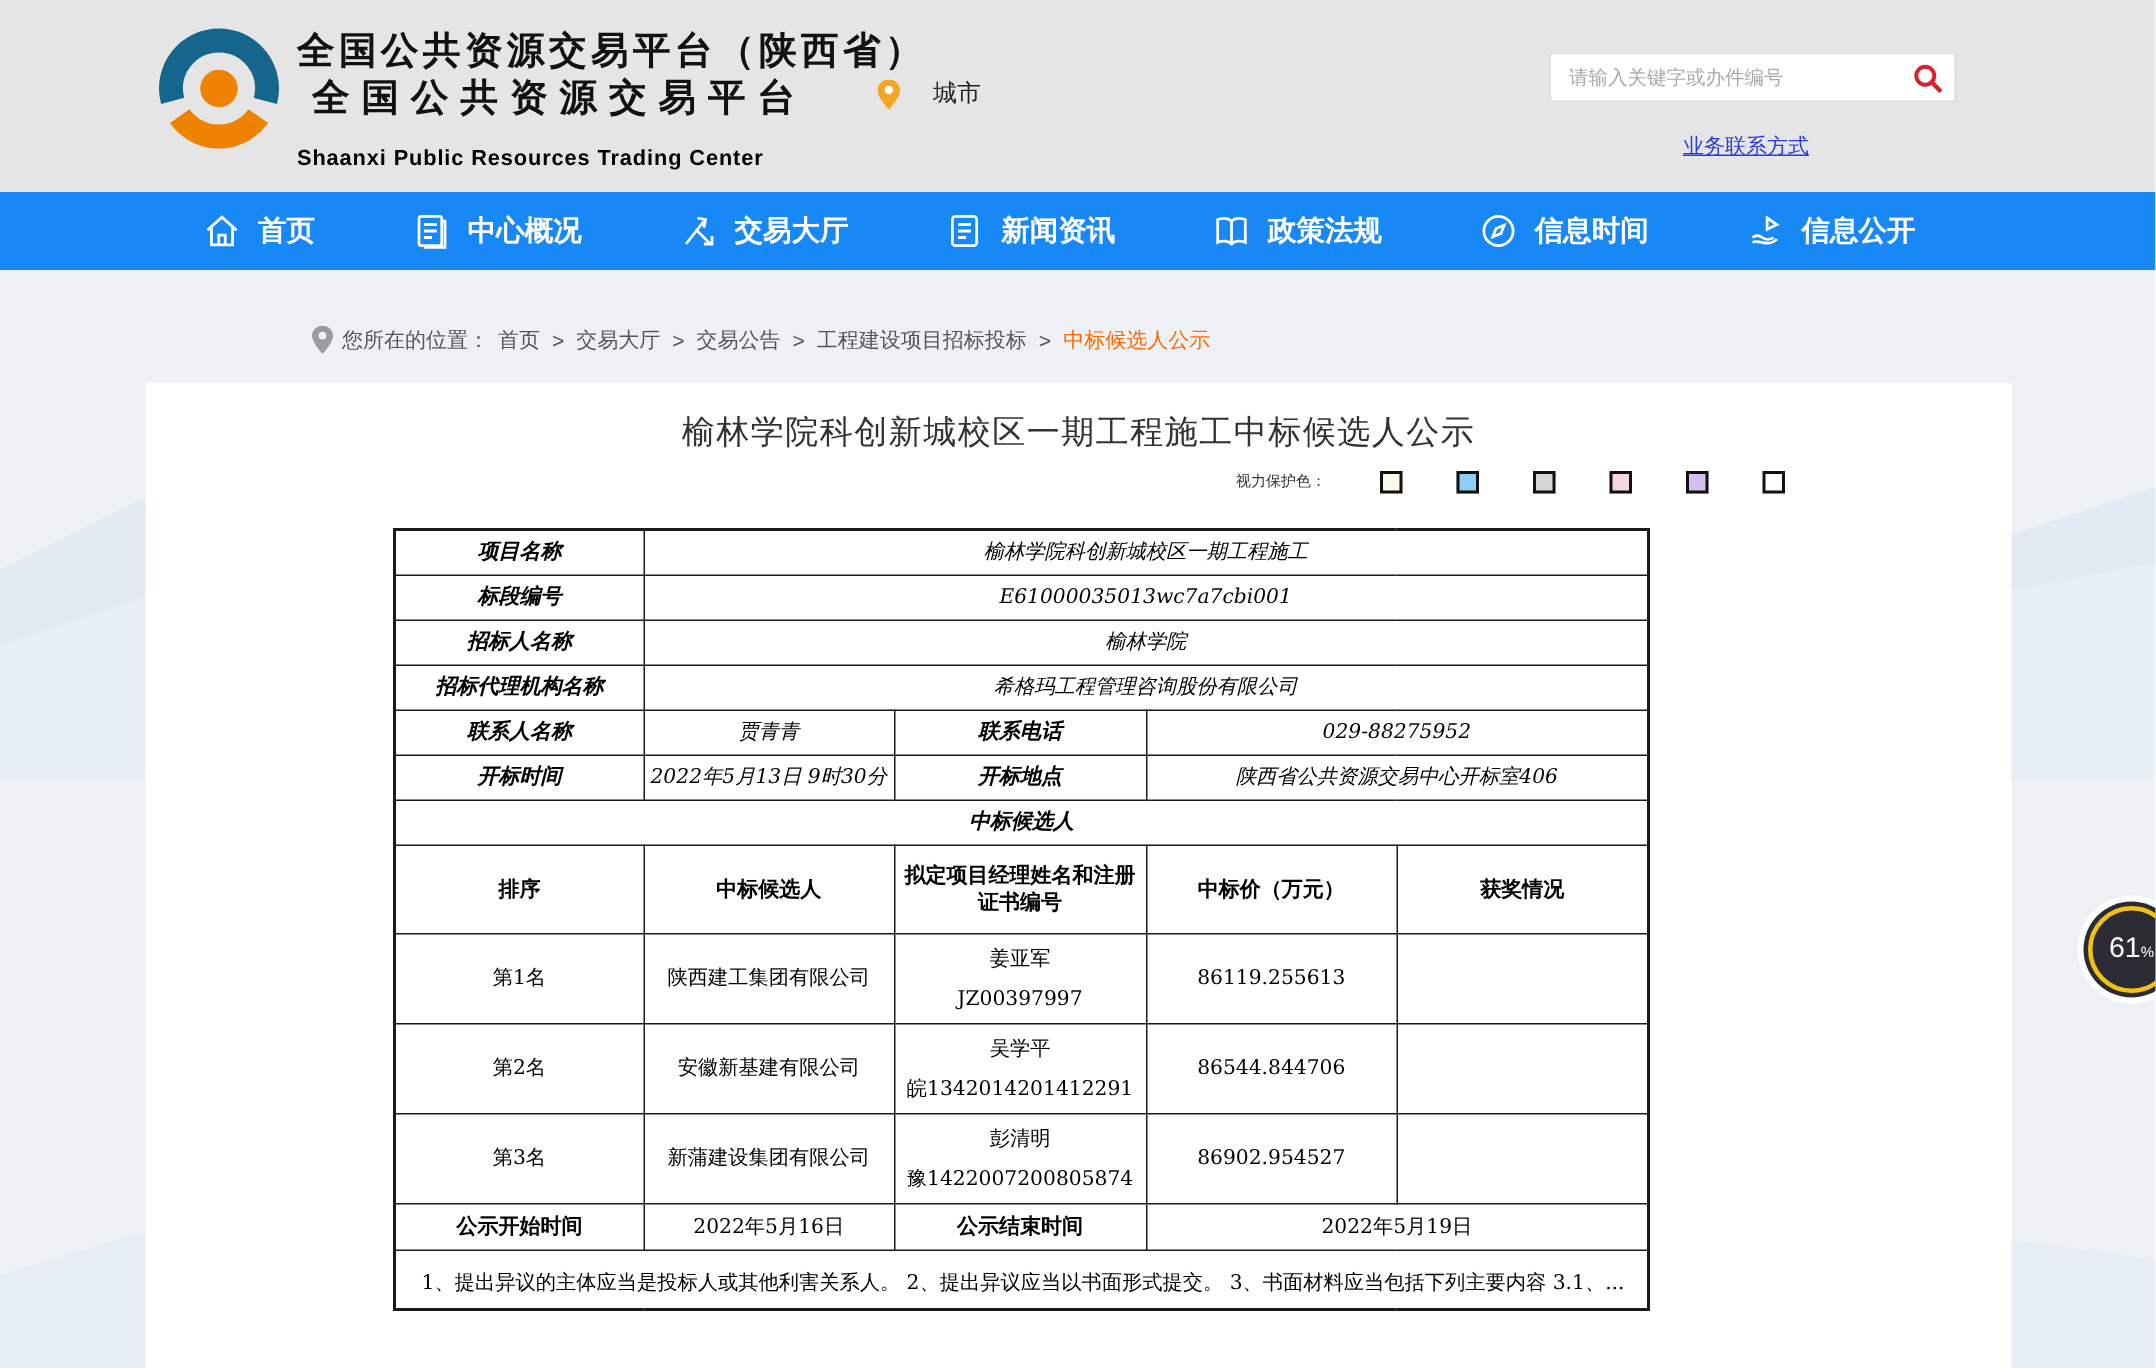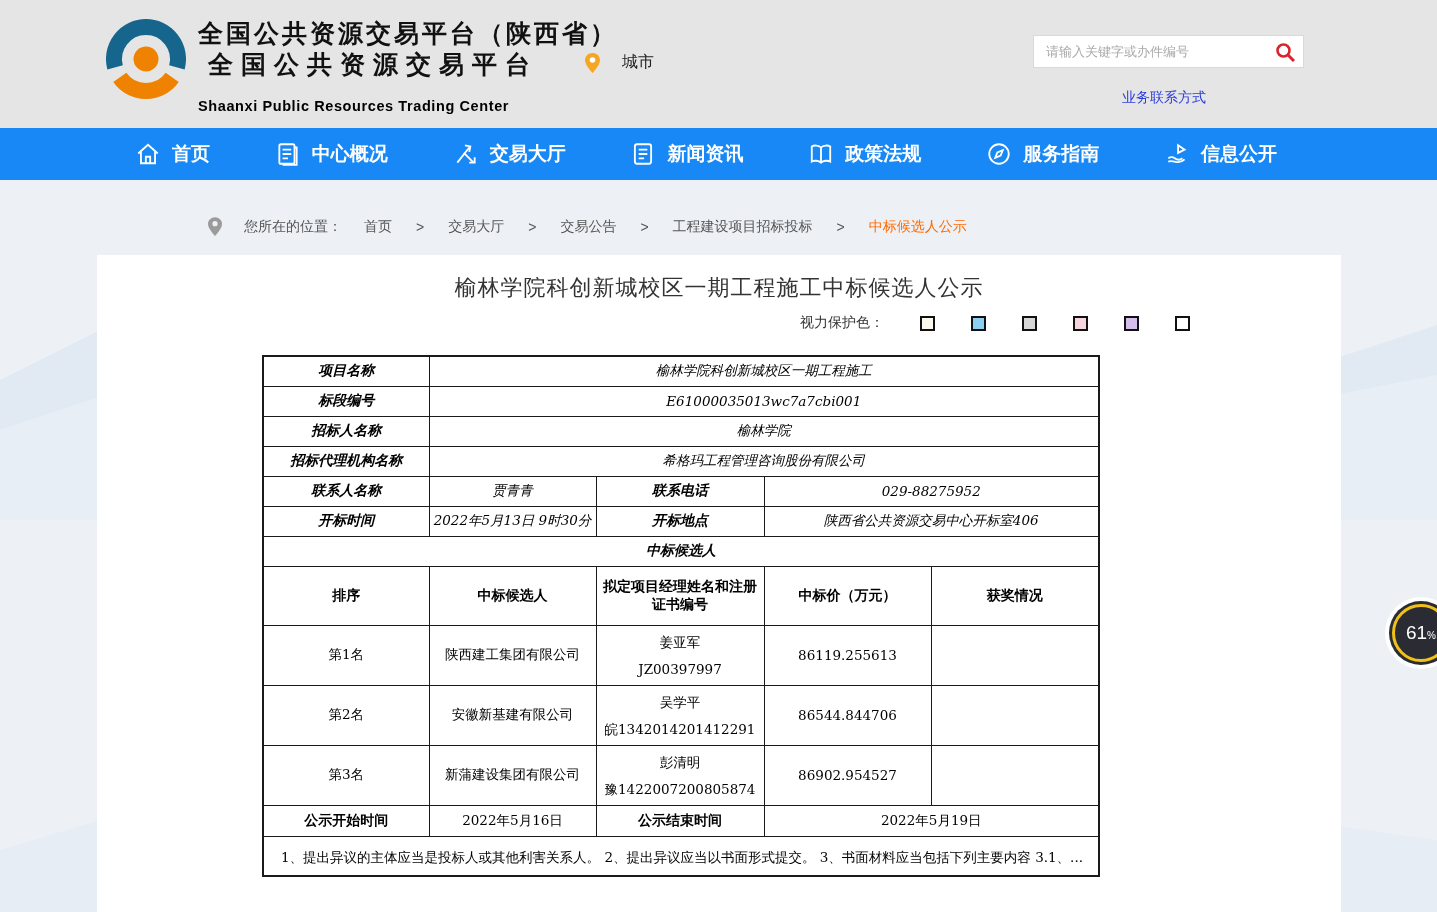--- a/index.html
+++ b/index.html
@@ -11,56 +11,56 @@
   .logo-wrap { position:absolute; left:100px; top:13px; width:92px; height:94px; cursor:pointer; }
   .brand { position:absolute; left:198px; top:18px; font-family:"DejaVu Serif", serif; color:#111; }
   .brand .l1 { font-size:25px; font-weight:bold; letter-spacing:3px; line-height:31px; }
   .brand .l2 { font-size:25px; font-weight:bold; letter-spacing:8px; line-height:31px; padding-left:10px; }
   .brand .en { font-family:"Liberation Sans", sans-serif; font-size:14.5px; font-weight:bold; letter-spacing:.6px; color:#000; margin-top:18px; }
   .city { position:absolute; left:585px; top:52px; display:flex; align-items:center; gap:22px; font-size:16px; color:#222; cursor:pointer; }
   .searchbox { position:absolute; left:1033px; top:35px; width:271px; height:33px; border:1px solid #d9d9d9; background:#fff; display:flex; align-items:center; }
   .searchbox input { flex:1; border:none; outline:none; font-size:13px; color:#333; padding:0 8px 0 12px; font-family:"Liberation Sans", sans-serif; }
   .searchbox input::placeholder { color:#a9a9a9; }
   .search-btn { width:36px; height:100%; display:flex; align-items:center; justify-content:center; cursor:pointer; }
-  .contact-link { position:absolute; left:1122px; top:89px; font-size:14px; color:#2a3cdc; cursor:pointer;text-align:right; }
+  .contact-link { position:absolute; left:1122px; top:89px; font-size:14px; color:#2a3cdc; text-decoration:underline; cursor:pointer;text-align:right; }
 
   
   .nav { position:absolute; top:128px; left:0; width:1437px; height:52px; background:#1788f5; z-index:3;
     display:flex; align-items:center; justify-content:space-between; padding:0 160px 0 135px; }
   .nav-item { display:flex; align-items:center; gap:11px; color:#fff; font-size:19px; font-weight:bold; cursor:pointer; white-space:nowrap; }
   .nav-item svg { display:block; }
 
   
   .content { position:absolute; top:180px; left:0; width:1437px; height:732px; background:#edf1f6; z-index:1; }
   .mountains { position:absolute; top:20px; left:0; width:1437px; height:320px; opacity:.75; }
   .mountains2 { position:absolute; top:560px; left:0; width:1437px; height:180px; opacity:.6; }
 
   
-  .breadcrumb { position:absolute; top:37px; left:208px; display:flex; align-items:center; gap:22px; font-size:14px; color:#555; z-index:2; }
+  .breadcrumb { position:absolute; top:37px; left:208px; display:flex; align-items:center; gap:6px; font-size:14px; color:#555; z-index:2; }
   .breadcrumb .seg { cursor:pointer; }
   .breadcrumb .sep { color:#555; margin:0 2px; }
   .breadcrumb .current { color:#ff6a00; }
 
   
   .card { position:absolute; top:75px; left:97px; width:1244px; height:784px; background:#fff; overflow:hidden; z-index:2; }
   .article-title { margin-top:18px; text-align:center; font-size:22px; color:#333; letter-spacing:1px; }
   .meta-bar { position:relative; margin:23px 0 0 115px; width:998px; height:26px; background:#f1f1f1;
     display:flex; align-items:center; justify-content:center; gap:6px; font-size:12px; color:#7d7d7d; }
   .meta-bar .seg { white-space:nowrap; }
   .meta-bar .clickable { cursor:pointer; }
   .share-icons { position:absolute; right:102px; top:4px; display:flex; gap:6px; }
   .sicon { width:18px; height:18px; border-radius:3px; position:relative; cursor:pointer; }
   .sicon.weibo { background:#fff; border:1px solid #e6162d; }
   .sicon.weibo::after { content:""; position:absolute; left:3px; top:6px; width:9px; height:7px; border-radius:50%; background:#e6162d; }
   .sicon.weibo::before { content:""; position:absolute; right:2px; top:2px; width:6px; height:6px; border-radius:50%; border:2px solid #f08519; border-left-color:transparent; border-bottom-color:transparent; }
   .sicon.wechat { background:#2aae35; }
   .sicon.wechat::after { content:""; position:absolute; left:3px; top:5px; width:7px; height:6px; border-radius:50%; background:#fff; }
   .sicon.wechat::before { content:""; position:absolute; right:3px; top:8px; width:5px; height:5px; border-radius:50%; background:#fff; }
 
-  .eye-row { margin-top:11px; display:flex; justify-content:flex-end; align-items:center; padding-right:151px; font-size:14px; color:#333;gap:28px; }
+  .eye-row { margin-top:11px; display:flex; justify-content:flex-end; align-items:flex-start; padding-right:151px; font-size:10px; color:#333;gap:28px; }
   .eye-sq { width:15px; height:15px; border:2px solid #111; margin-left:8px; cursor:pointer; }
 
   
   table.main { margin:23px 0 0 165px; width:836px; border-collapse:collapse; table-layout:fixed; border:2px solid #1a1a1a; }
   table.main th, table.main td { border:1px solid #1a1a1a; text-align:center; vertical-align:middle; overflow:hidden; }
   table.main th { font-size:14px; font-weight:bold; color:#000; font-family:"Liberation Sans", sans-serif; }
   table.main td { font-size:13.5px; color:#000; font-family:"DejaVu Serif", serif; }
   tr.r30 { height:30px;font-style:italic; } tr.r59 { height:59px; } tr.r60 { height:60px; } tr.r31 { height:31px;margin-top:47px; }
   .two-line div { line-height:18px; }
   .two-line .line2 { margin-top:9px; }
@@ -146,21 +146,21 @@
       <path d="M12 6 C10 3.8 5.5 3.8 3.5 5 V19 C5.5 17.8 10 17.8 12 20 C14 17.8 18.5 17.8 20.5 19 V5 C18.5 3.8 14 3.8 12 6 Z"></path>
       <path d="M12 6 V20"></path>
     </svg>
     <span>政策法规</span>
   </div>
   <div class="nav-item">
     <svg width="26" height="26" viewBox="0 0 24 24" fill="none" stroke="#fff" stroke-width="1.7">
       <circle cx="12" cy="12" r="9"></circle>
         <path d="M15.5 8.5 L13.5 13.5 L8.5 15.5 L10.5 10.5 Z"></path>
     </svg>
-    <span>服务指南</span>
+    <span>信息时间</span>
   </div>
   <div class="nav-item">
     <svg width="26" height="26" viewBox="0 0 24 24" fill="none" stroke="#fff" stroke-width="1.7">
       <path d="M13 4 L19 8 L13 11 Z"></path>
         <path d="M4 16 C6 14.5 8 14.5 10 16 C12 17.5 15 17.5 17 16"></path>
         <path d="M4 19 C7 17.5 10 19.5 13 19.5 C15.5 19.5 17.5 18.5 19 17"></path>
     </svg>
     <span>信息公开</span>
   </div>
 </div>

